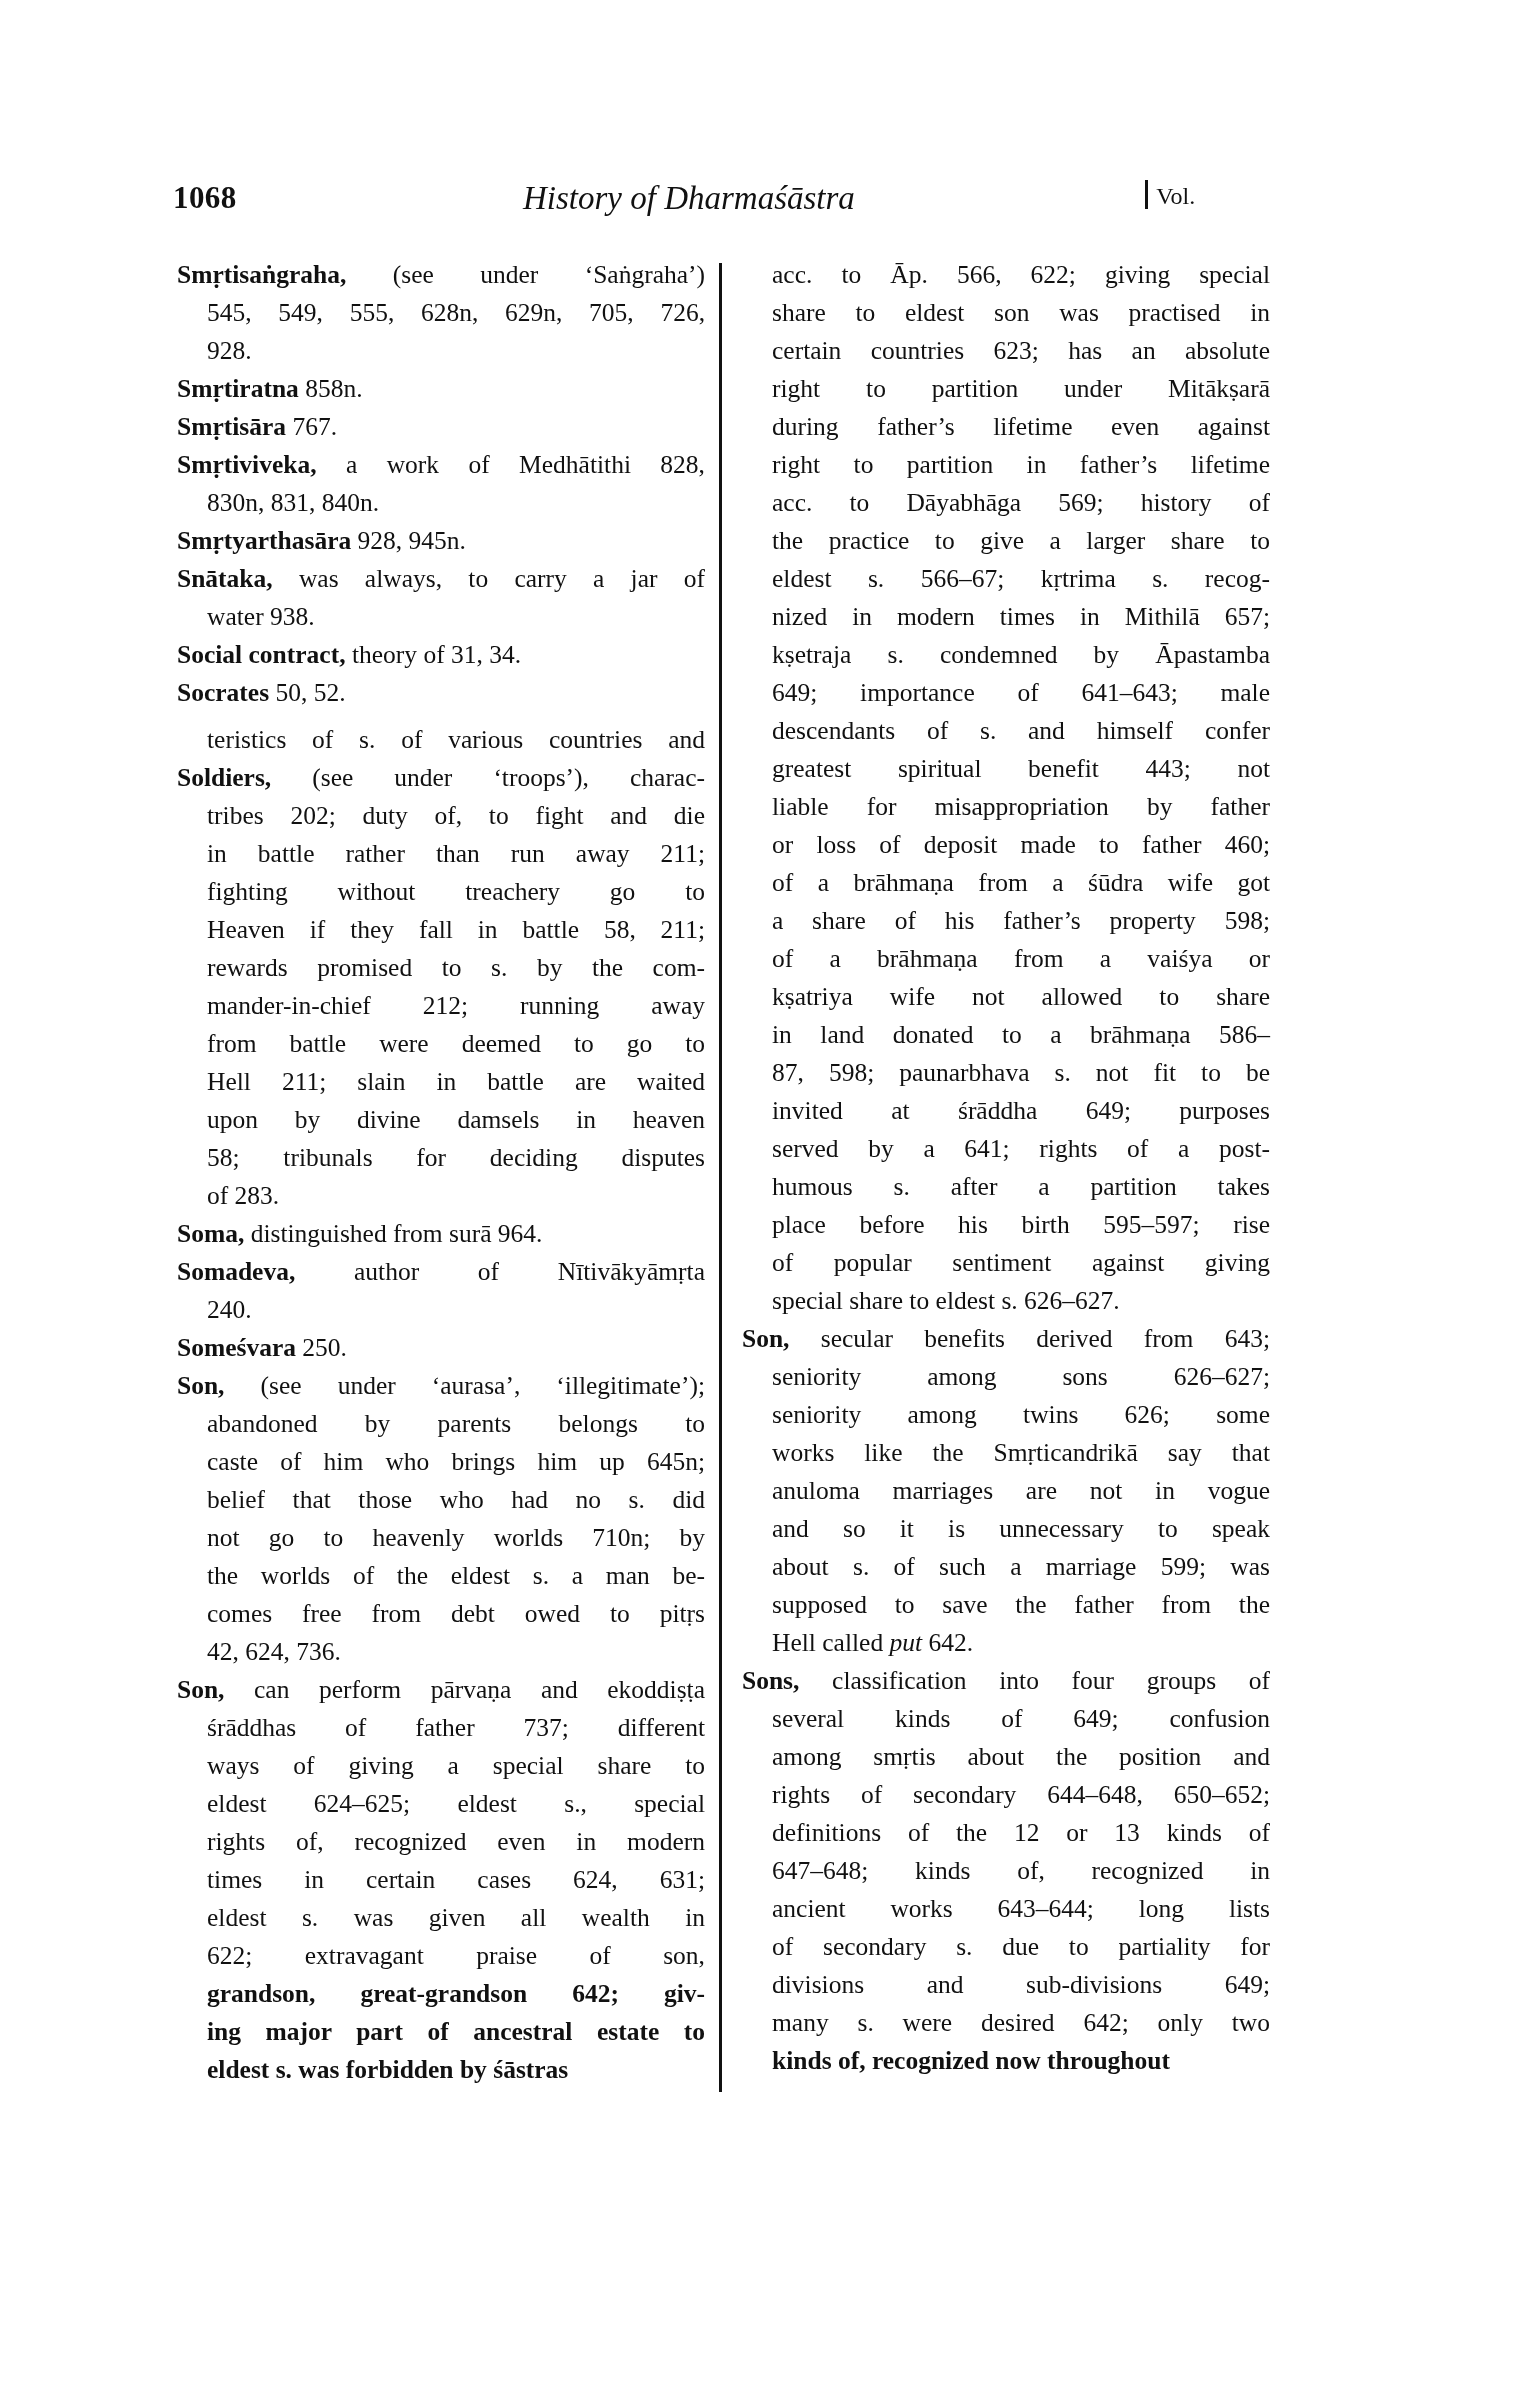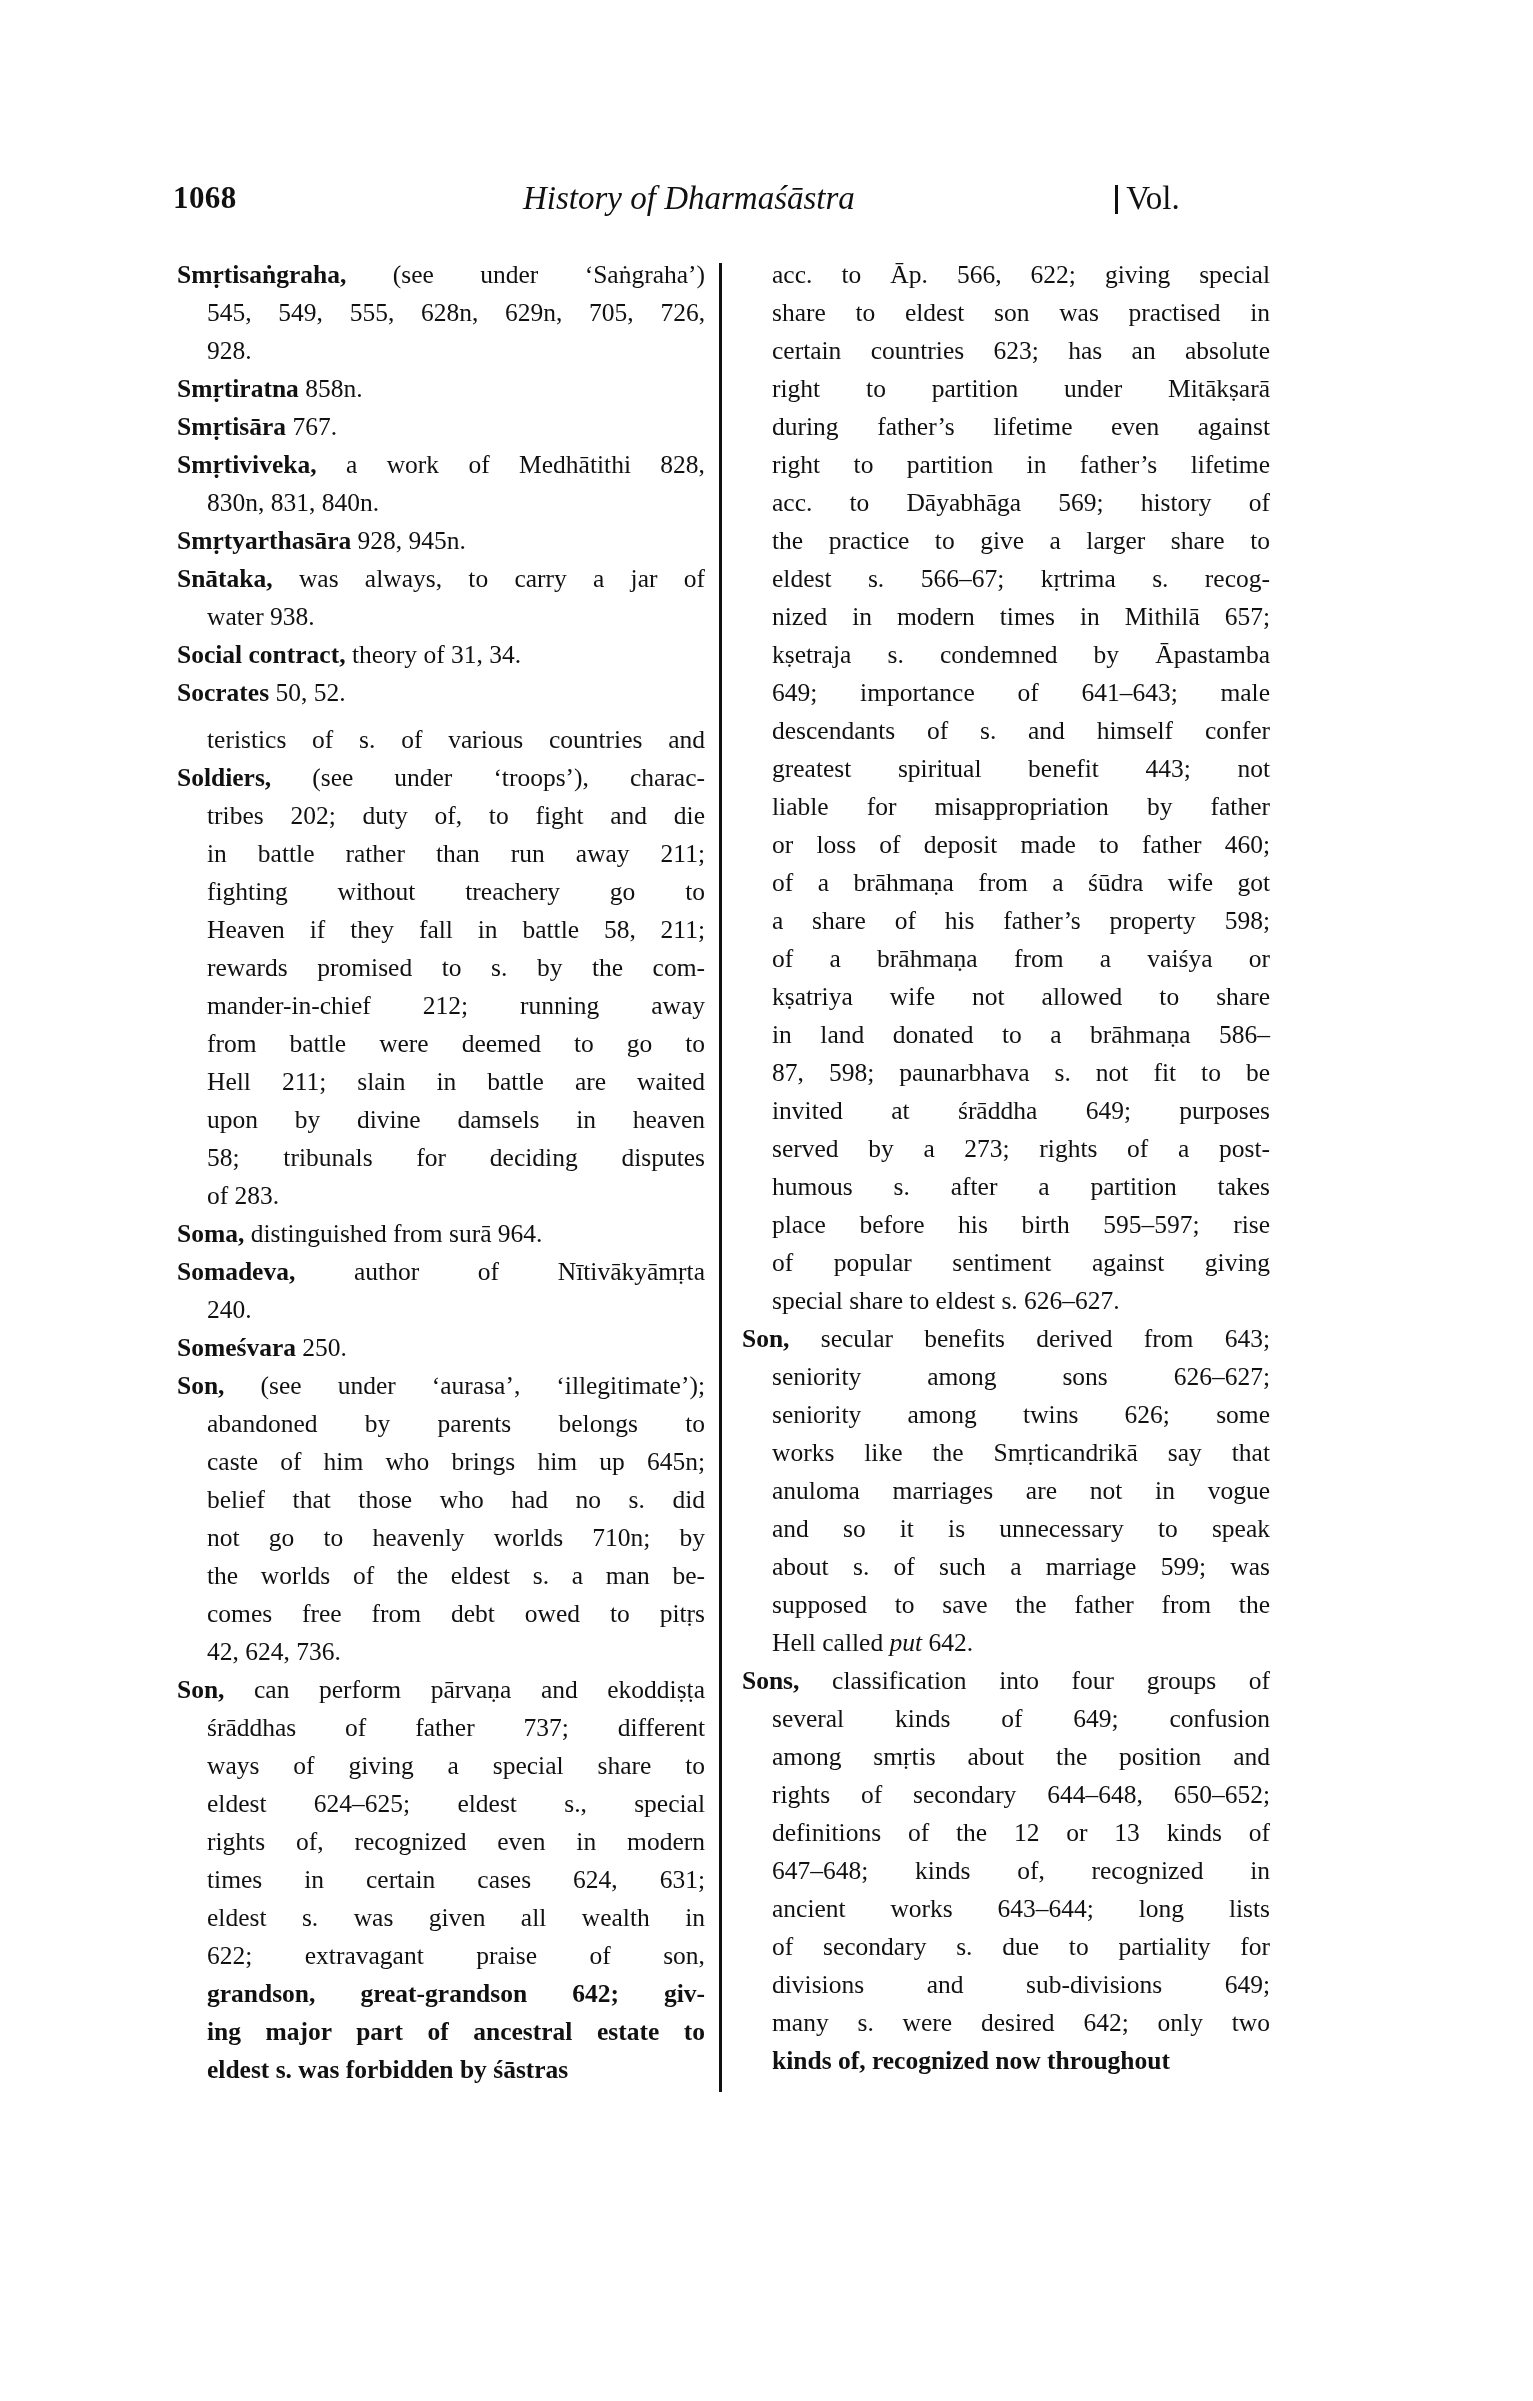--- a/index.html
+++ b/index.html
@@ -38,23 +38,23 @@
   }
   .running-title {
     position: absolute;
     left: 350px; top: 0;
     font-family: "Liberation Serif", serif;
     font-style: italic;
     font-size: 33px;
   }
   .volume-label {
     position: absolute;
-    left: 942px; top: 0;
-    font-family: "Liberation Serif", serif;
-    font-size: 33px;
+    left: 972px; top: 0;
+    font-family: "Liberation Serif", serif;
+    font-size: 24px;
   }
   .volume-bar {
     display: inline-block;
     width: 2.6px;
     height: 29px;
     background: #111;
     vertical-align: -5.2px;
     margin-right: 8.7px;
   }
 
@@ -204,21 +204,21 @@
         <span class="line cont"><span>greatest spiritual benefit 443; not</span></span>
         <span class="line cont"><span>liable for misappropriation by father</span></span>
         <span class="line cont"><span>or loss of deposit made to father 460;</span></span>
         <span class="line cont"><span>of a brāhmaṇa from a śūdra wife got</span></span>
         <span class="line cont"><span>a share of his father’s property 598;</span></span>
         <span class="line cont"><span>of a brāhmaṇa from a vaiśya or</span></span>
         <span class="line cont"><span>kṣatriya wife not allowed to share</span></span>
         <span class="line cont"><span>in land donated to a brāhmaṇa 586–</span></span>
         <span class="line cont"><span>87, 598; paunarbhava s. not fit to be</span></span>
         <span class="line cont"><span>invited at śrāddha 649; purposes</span></span>
-        <span class="line cont"><span>served by a 273; rights of a post-</span></span>
+        <span class="line cont"><span>served by a 641; rights of a post-</span></span>
         <span class="line cont"><span>humous s. after a partition takes</span></span>
         <span class="line cont"><span>place before his birth 595–597; rise</span></span>
         <span class="line cont"><span>of popular sentiment against giving</span></span>
         <span class="line cont last"><span>special share to eldest s. 626–627.</span></span>
       </div>
       <div class="entry">
         <span class="line first"><span class="head-term">Son,</span><span> secular benefits derived from 643;</span></span>
         <span class="line cont"><span>seniority among sons 626–627;</span></span>
         <span class="line cont"><span>seniority among twins 626; some</span></span>
         <span class="line cont"><span>works like the Smṛticandrikā say that</span></span>

